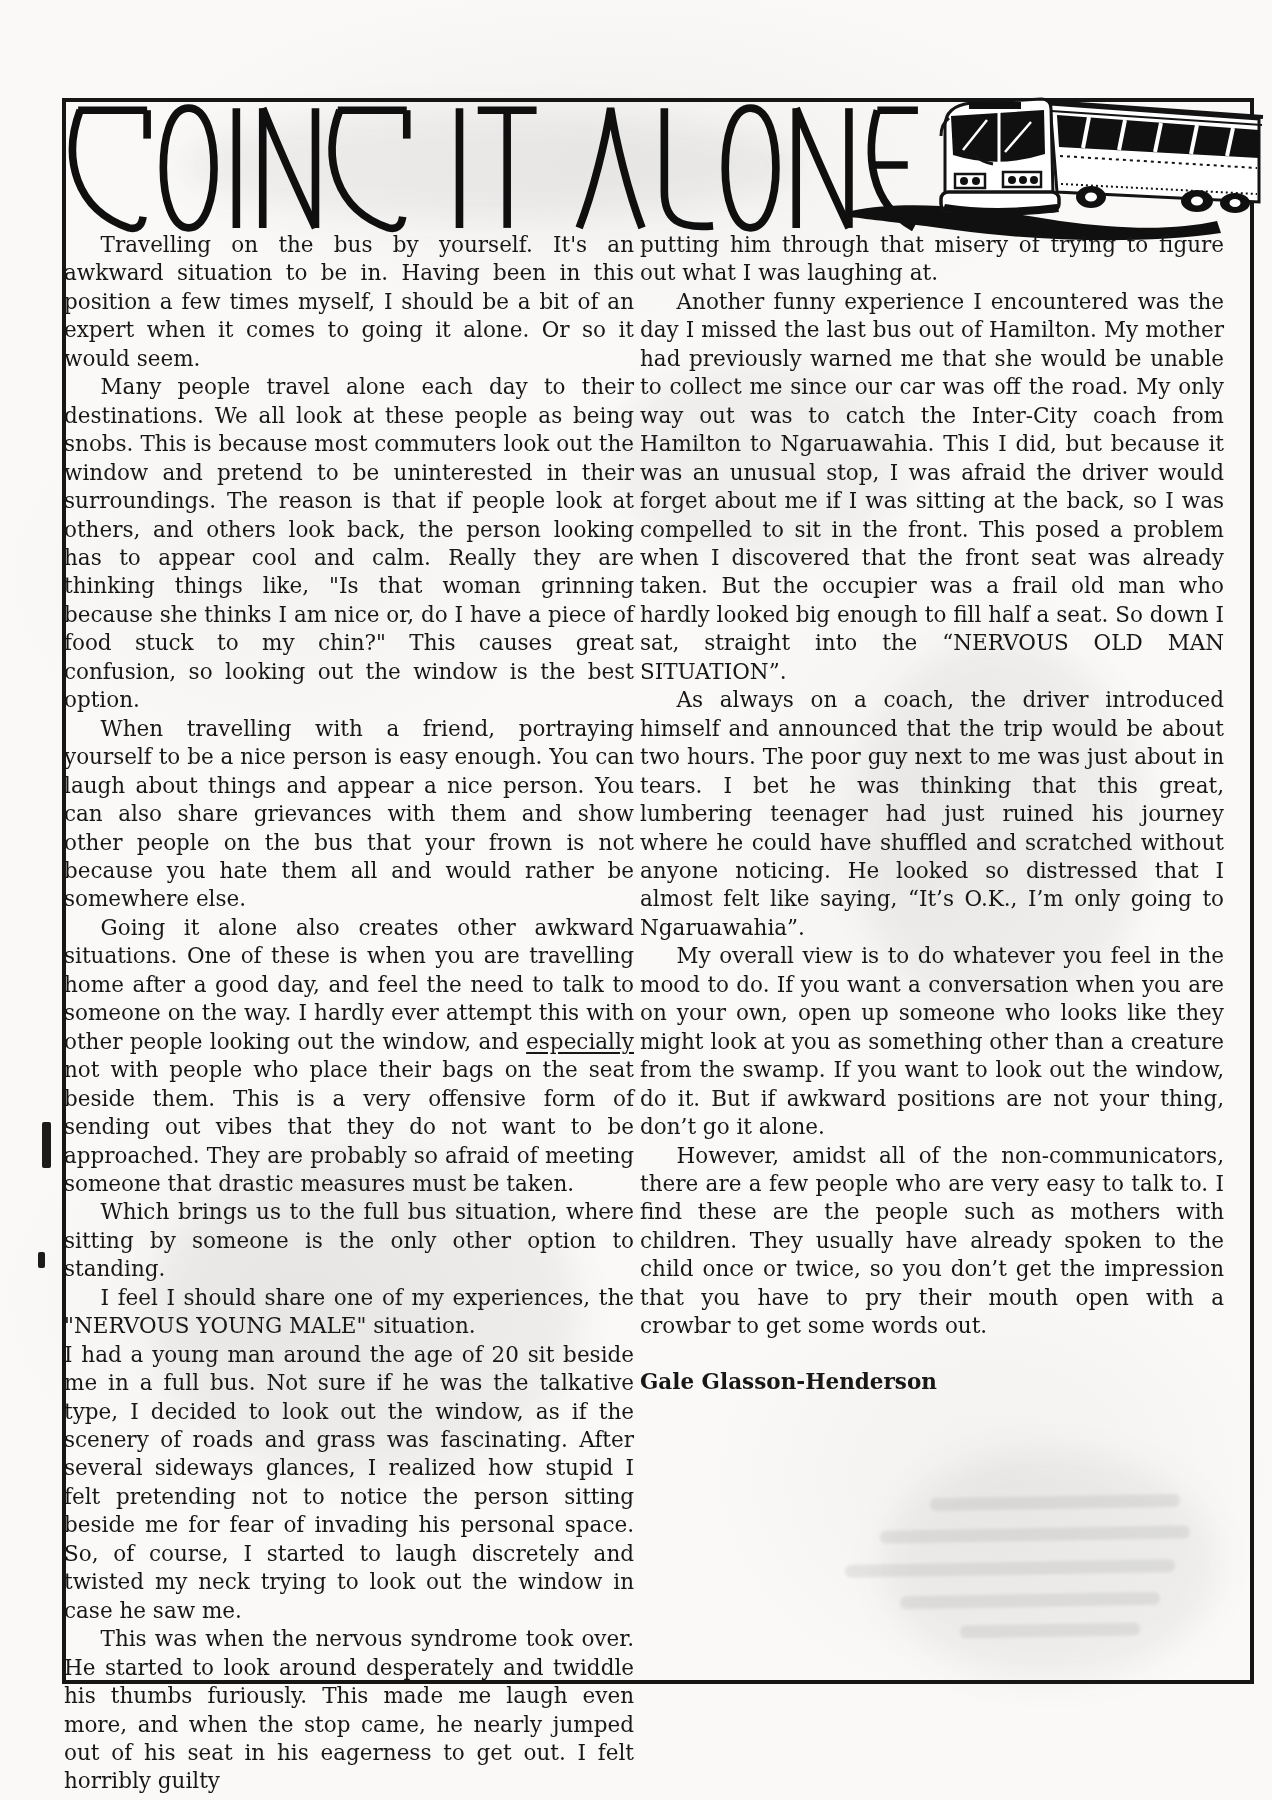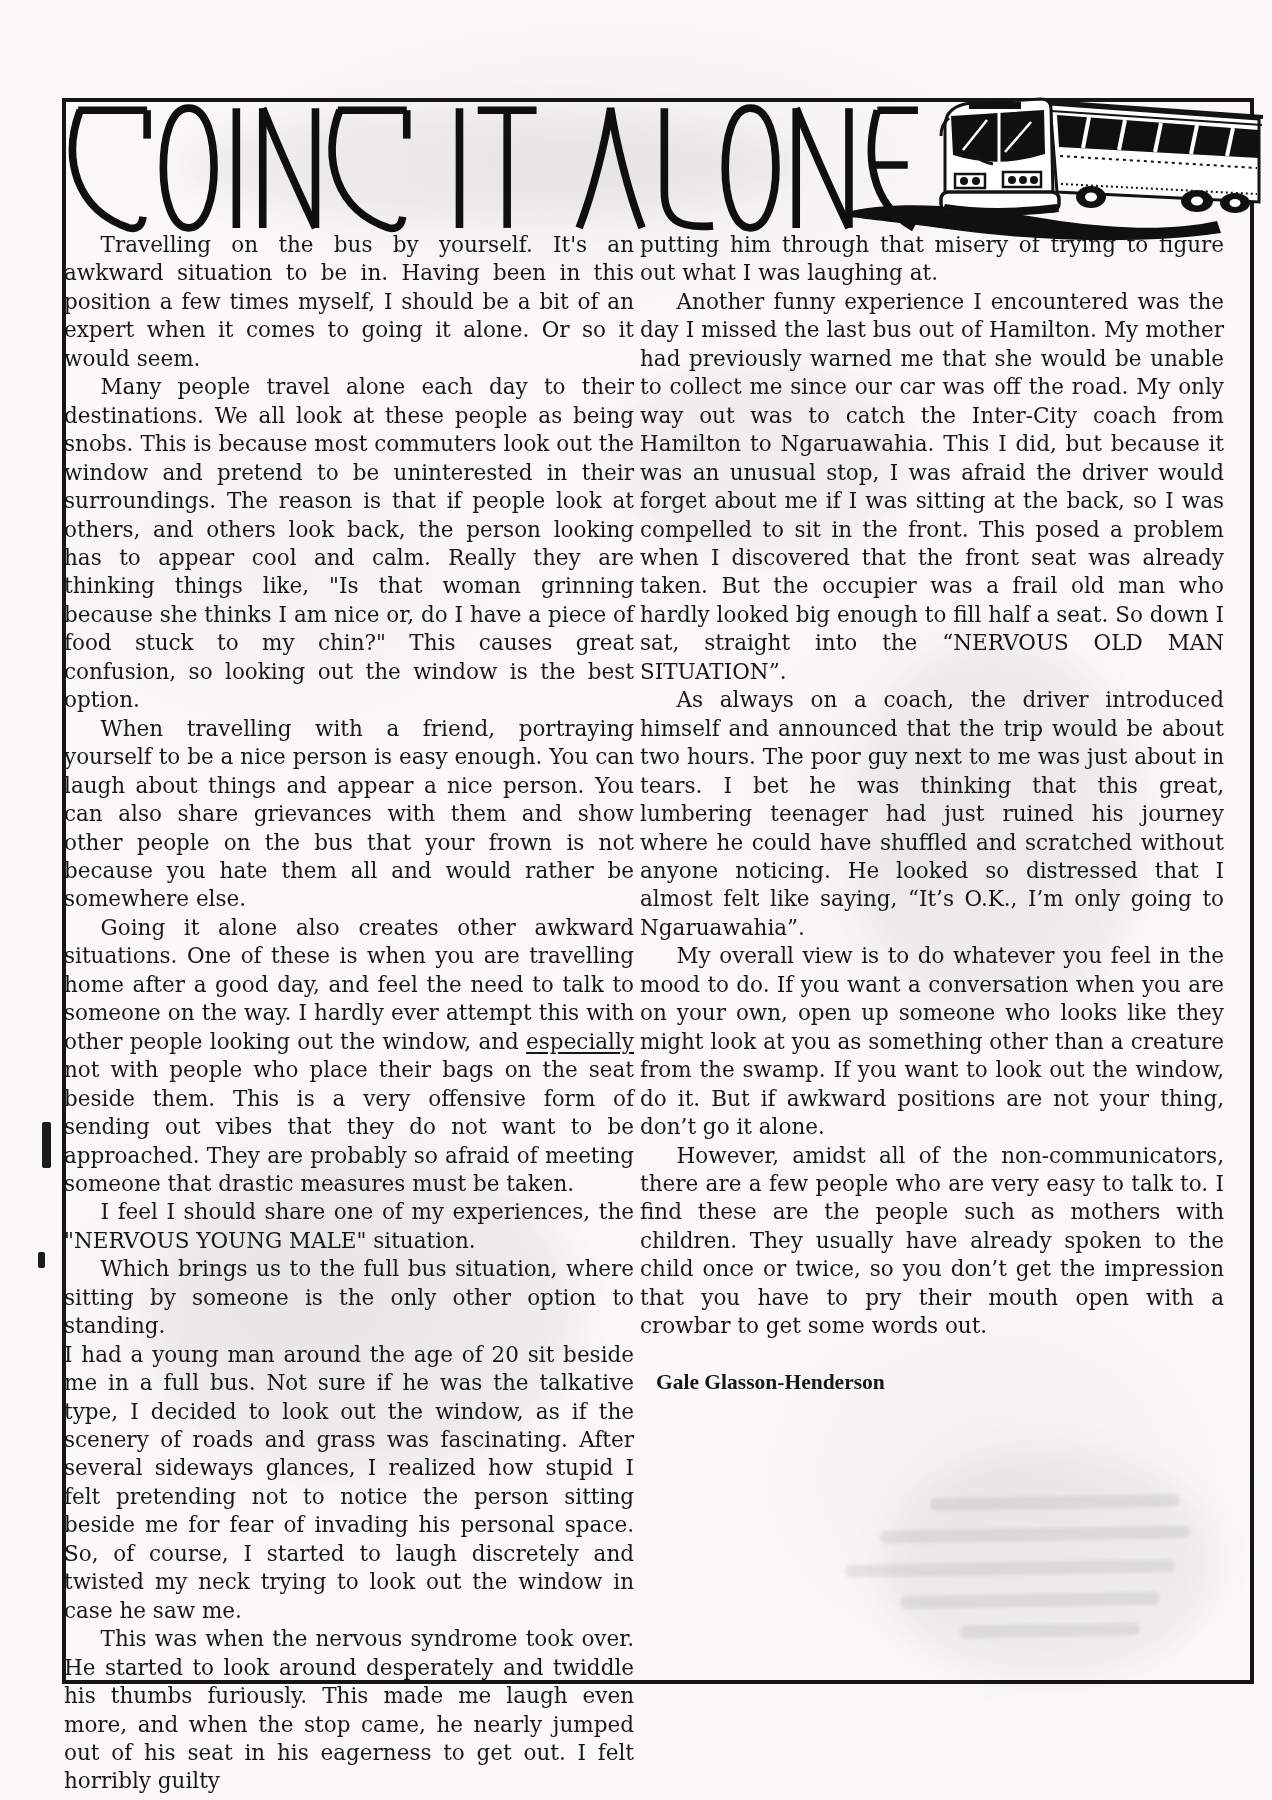--- a/index.html
+++ b/index.html
@@ -29,21 +29,21 @@
   .col{
     position:absolute;top:231px;
     font-size:21.5px;line-height:28.45px;color:#171717;
     text-align:justify;
   }
   .col-1{left:64px;width:570px;}
   .col-2{left:640px;width:584px;}
   p.para{margin:0;text-indent:0;}
   p.ind{text-indent:1.7em;}
   .para u{text-decoration:underline;text-underline-offset:3px;}
-  .byline{margin:27px 0 0 16px;font-weight:700;text-align:left;font-family:Liberation Serif, serif;}
+  .byline{margin:27px 0 0 0;font-weight:700;text-align:left;}
   .blob{position:absolute;border-radius:50%;filter:blur(16px);background:rgba(70,70,70,.06);}
   .speck{position:absolute;background:#1c1c1c;border-radius:2px;}
   .ghostbar{position:absolute;height:13px;border-radius:6px;background:#8a8a8a;opacity:.16;filter:blur(1.6px);}
 </style>
 <title>GOING IT ALONE</title></head>
 <body>
 
 <div class="page">
 
   <div class="blob" style="left:180px;top:110px;width:620px;height:110px;"></div>
@@ -135,22 +135,22 @@
     <path d="M98 126 Q150 136 214 128 L212 120 Q150 128 100 120 Z" fill="#101010"></path>
 
     <path d="M104 34 Q96 40 96 52" stroke="#141414" stroke-width="3" fill="none"></path>
   </svg>
 
   <div class="col col-1">
       <p class="para ind"><span>Travelling on the bus by yourself.  It's an awkward situation to be in.  Having been in this position a few times myself, I should be a bit of an expert when it comes to going it alone.  Or so it would seem.</span></p>
       <p class="para ind"><span>Many people travel alone each day to their destinations.  We all look at these people as being snobs.  This is because most commuters look out the window and pretend to be uninterested in their surroundings.  The reason is that if people look at others, and others look back, the person looking has to appear cool and calm.  Really they are thinking things like, "Is that woman grinning because she thinks I am nice or, do I have a piece of food stuck to my chin?"  This causes great confusion, so looking out the window is the best option.</span></p>
       <p class="para ind"><span>When travelling with a friend, portraying yourself to be a nice person is easy enough.  You can laugh about things and appear a nice person.  You can also share grievances with them and show other people on the bus that your frown is not because you hate them all and would rather be somewhere else.</span></p>
       <p class="para ind"><span>Going it alone also creates other awkward situations.  One of these is when you are travelling home after a good day, and feel the need to talk to someone on the way.  I hardly ever attempt this with other people looking out the window, and </span><u>especially</u><span> not with people who place their bags on the seat beside them.  This is a very offensive form of sending out vibes that they do not want to be approached.  They are probably so afraid of meeting someone that drastic measures must be taken.</span></p>
+      <p class="para ind"><span>Which brings us to the full bus situation, where sitting by someone is the only other option to standing.</span></p>
       <p class="para ind"><span>I feel I should share one of my experiences, the "NERVOUS YOUNG MALE" situation.</span></p>
-      <p class="para ind"><span>Which brings us to the full bus situation, where sitting by someone is the only other option to standing.</span></p>
       <p class="para"><span>I had a young man around the age of 20 sit beside me in a full bus.  Not sure if he was the talkative type, I decided to look out the window, as if the scenery of roads and grass was fascinating.  After several sideways glances, I realized how stupid I felt pretending not to notice the person sitting beside me for fear of invading his personal space.  So, of course, I started to laugh discretely and twisted my neck trying to look out the window in case he saw me.</span></p>
       <p class="para ind"><span>This was when the nervous syndrome took over. He started to look around desperately and twiddle his thumbs furiously.  This made me laugh even more, and when the stop came, he nearly jumped out of his seat in his eagerness to get out.  I felt horribly guilty</span></p>
     </div>
   <div class="col col-2">
     <p class="para"><span>putting him through that misery of trying to figure out what I was laughing at.</span></p>
       <p class="para ind"><span>Another funny experience I encountered was the day I missed the last bus out of Hamilton.  My mother had previously warned me that she would be unable to collect me since our car was off the road.  My only way out was to catch the Inter-City coach from Hamilton to Ngaruawahia.  This I did, but because it was an unusual stop, I was afraid the driver would forget about me if I was sitting at the back, so I was compelled to sit in the front.  This posed a problem when I discovered that the front seat was already taken.  But the occupier was a frail old man who hardly looked big enough to fill half a seat.  So down I sat, straight into the “NERVOUS OLD MAN SITUATION”.</span></p>
       <p class="para ind"><span>As always on a coach, the driver introduced himself and announced that the trip would be about two hours.  The poor guy next to me was just about in tears.  I bet he was thinking that this great, lumbering teenager had just ruined his journey where he could have shuffled and scratched without anyone noticing.  He looked so distressed that I almost felt like saying, “It’s O.K., I’m only going to Ngaruawahia”.</span></p>
       <p class="para ind"><span>My overall view is to do whatever you feel in the mood to do.  If you want a conversation when you are on your own, open up someone who looks like they might look at you as something other than a creature from the swamp.  If you want to look out the window, do it.  But if awkward positions are not your thing, don’t go it alone.</span></p>
       <p class="para ind"><span>However, amidst all of the non-communicators, there are a few people who are very easy to talk to.  I find these are the people such as mothers with children.  They usually have already spoken to the child once or twice, so you don’t get the impression that you have to pry their mouth open with a crowbar to get some words out.</span></p>
       <p class="byline">Gale Glasson-Henderson</p>

